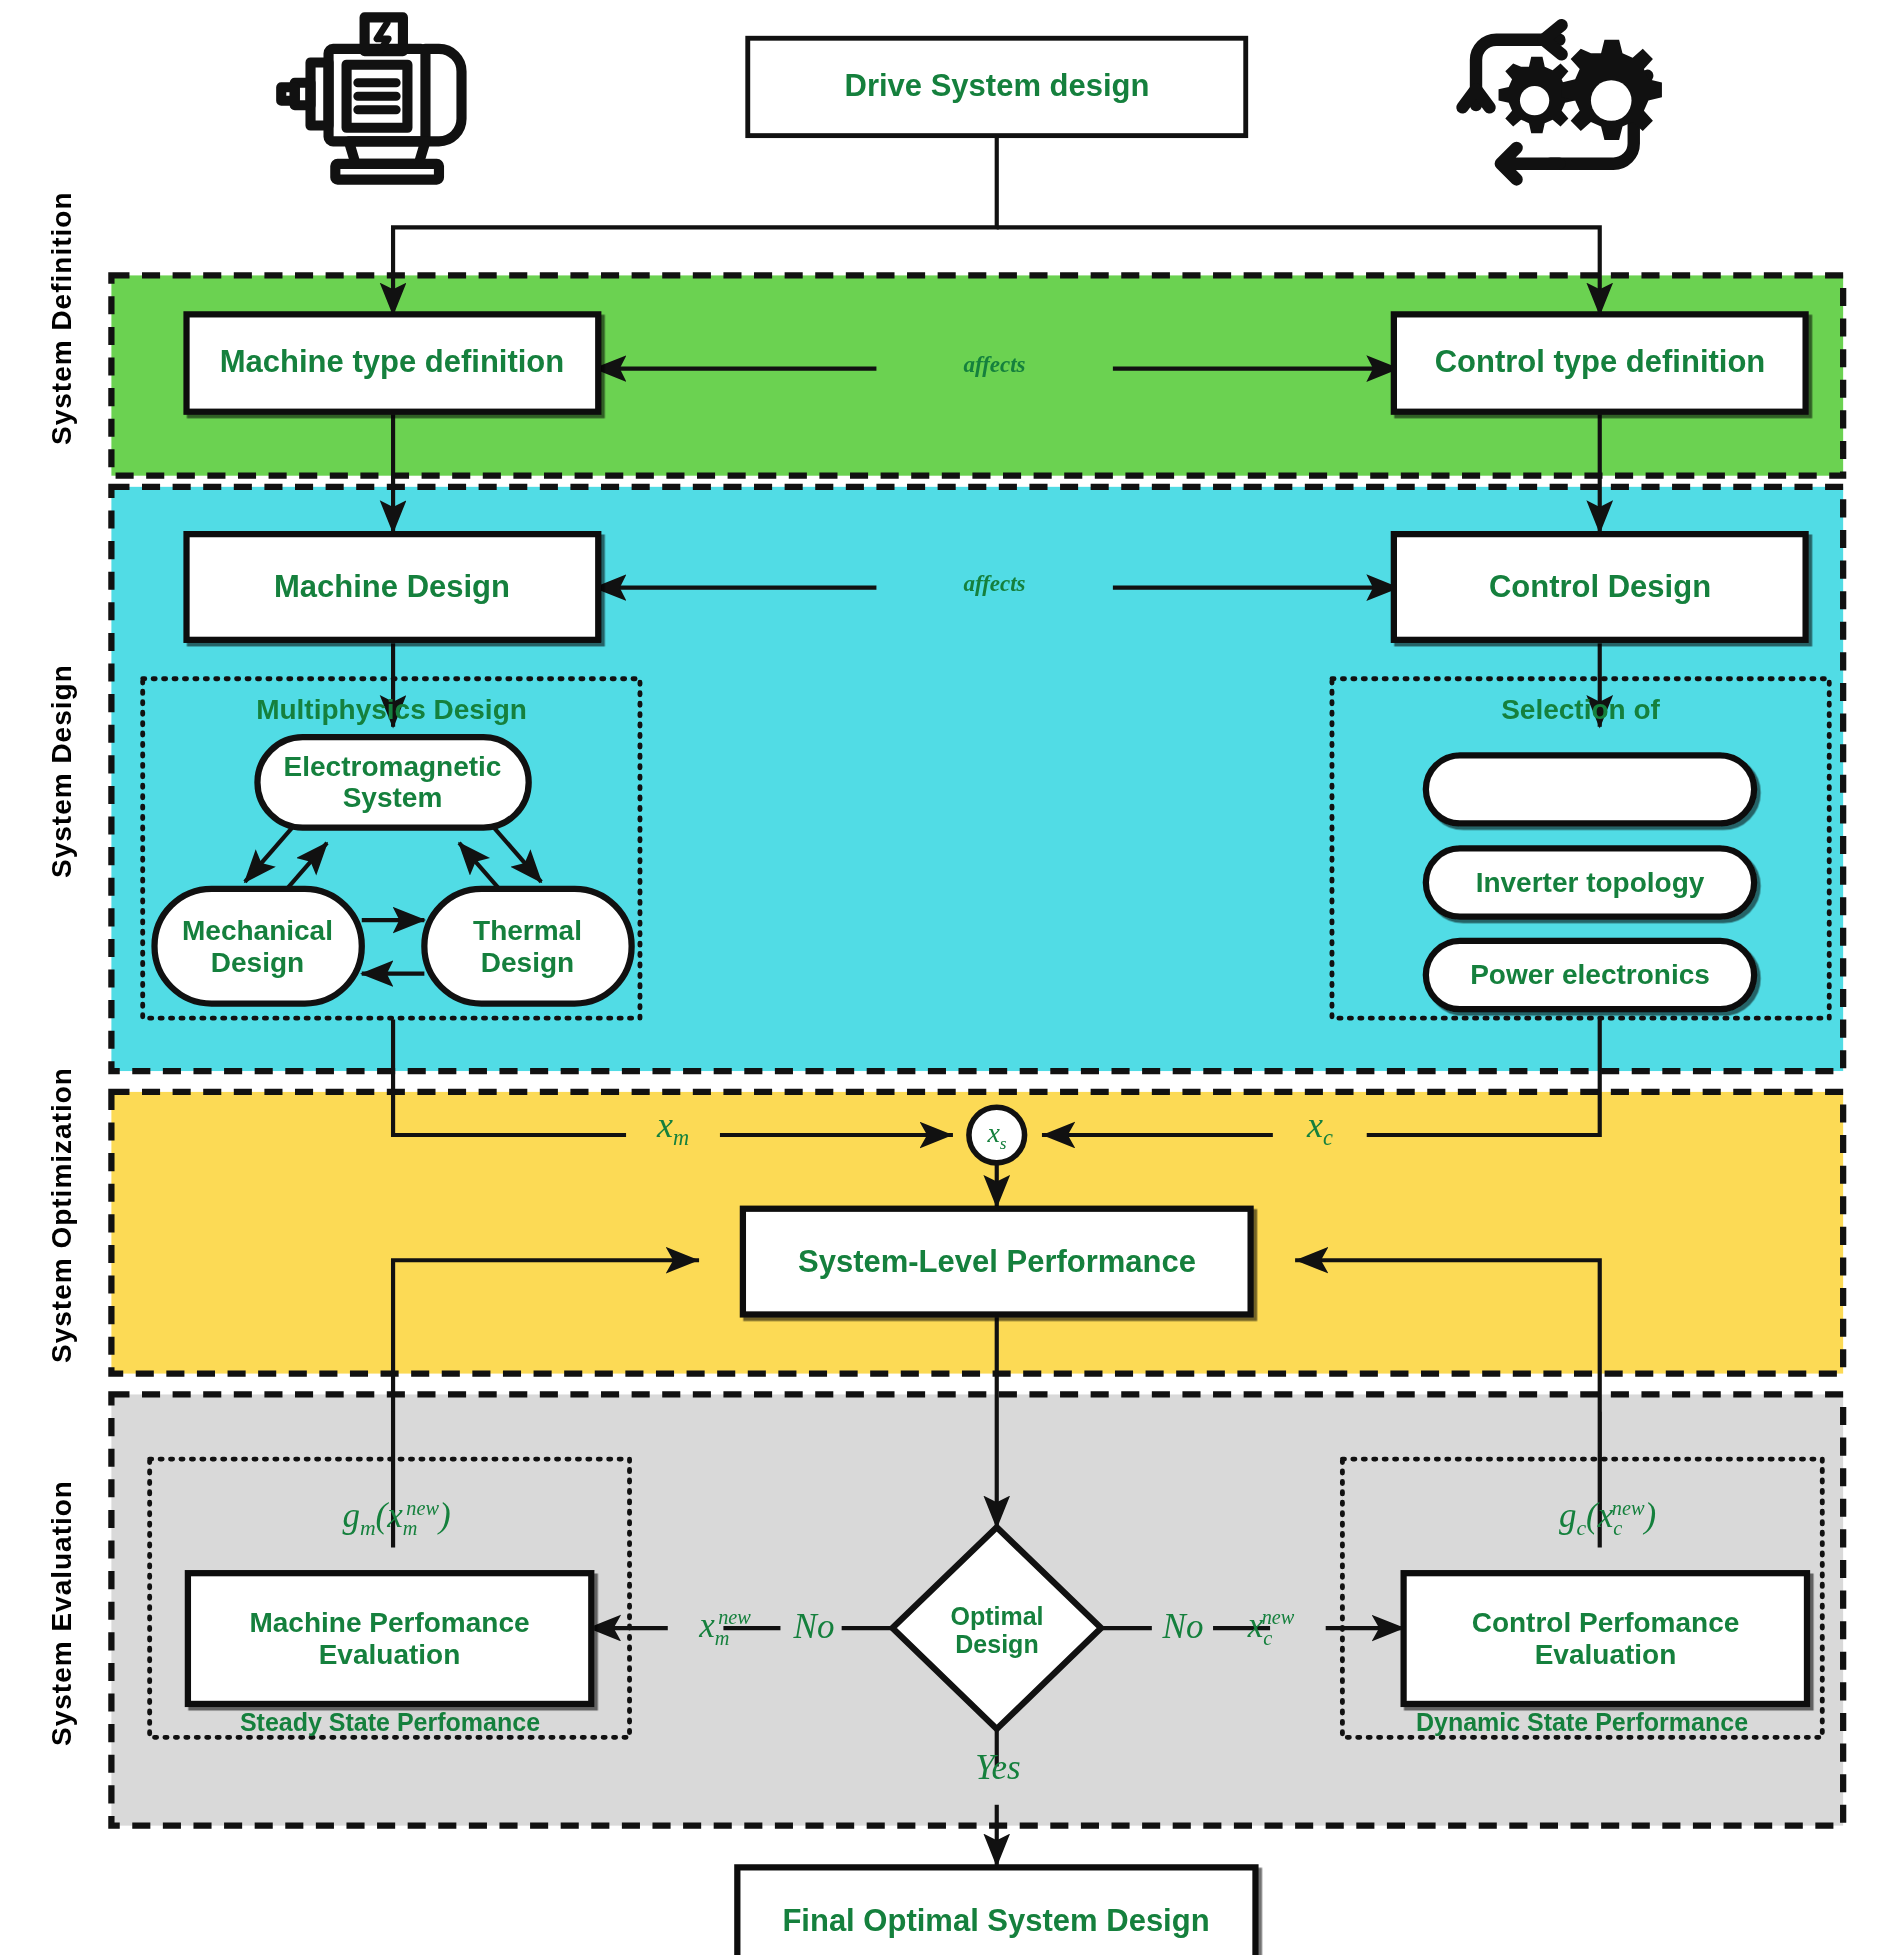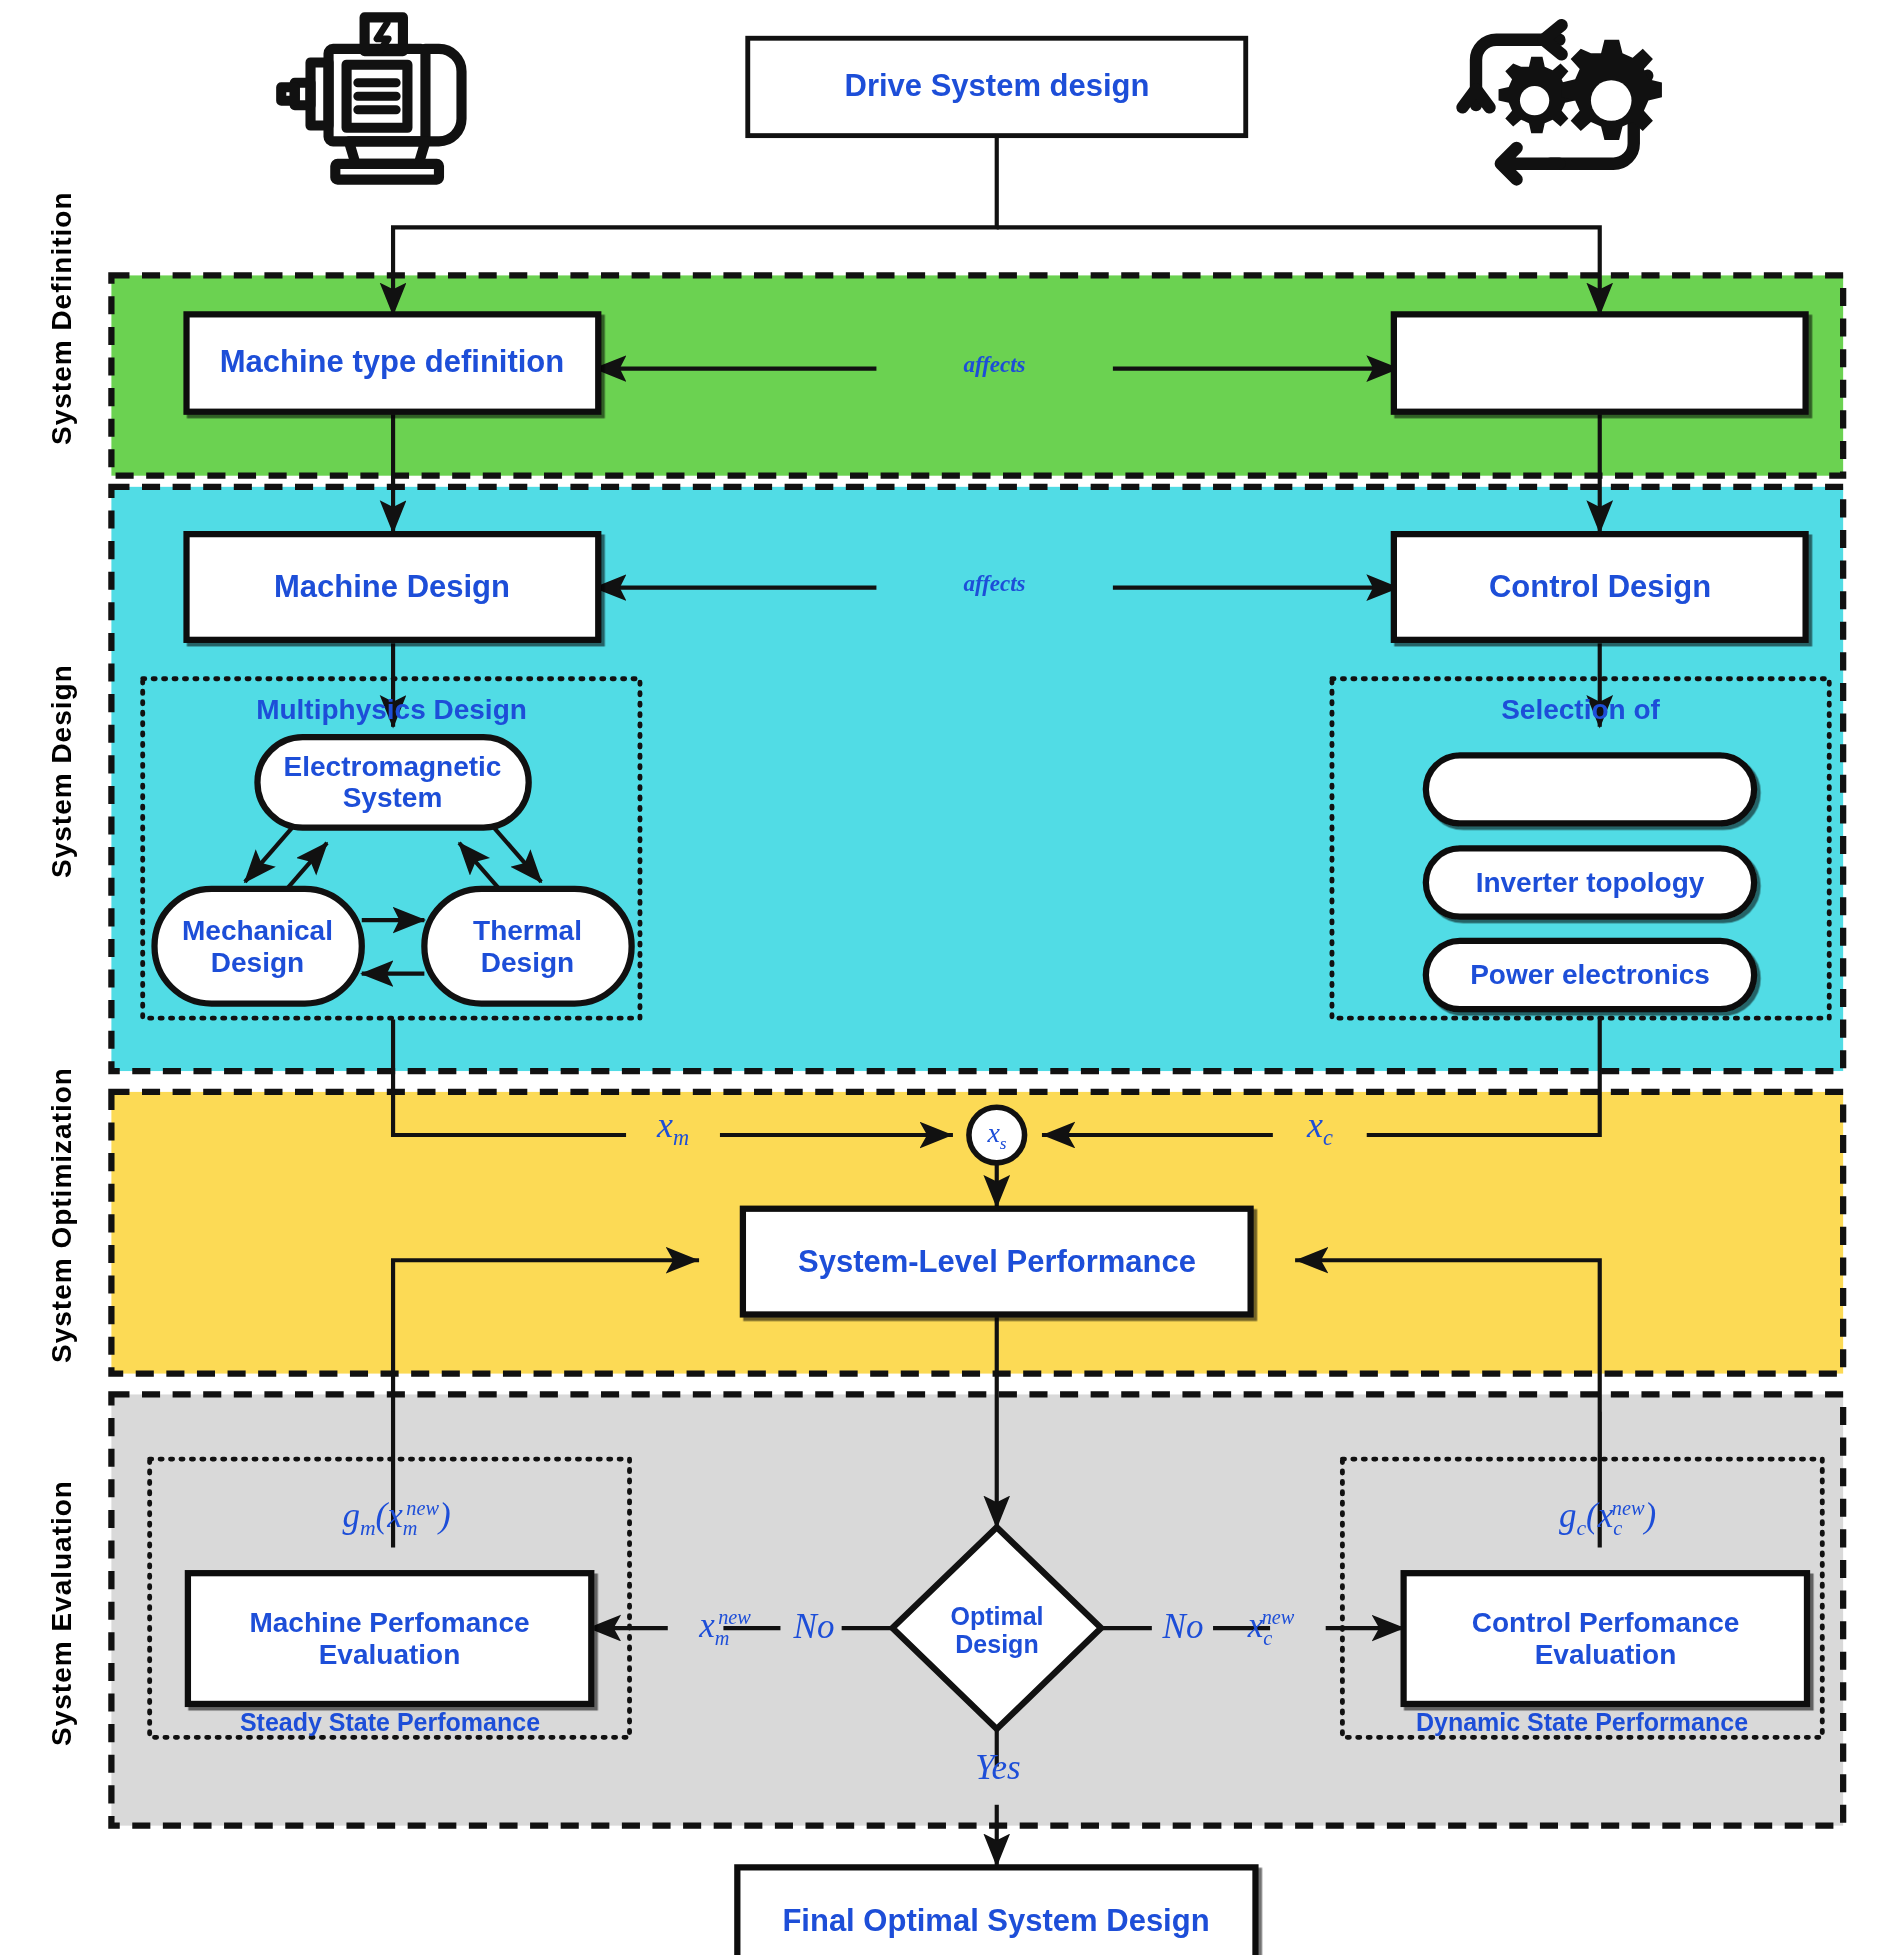--- a/index.html
+++ b/index.html
@@ -23,21 +23,21 @@
     white-space:nowrap;
   }
 
   
   .node-text{
     position:absolute;
     display:flex;
     align-items:center;
     justify-content:center;
     text-align:center;
-    color:#1d4ed8;
+    color:#15803d;
     font-weight:bold;
     line-height:1.12;
     pointer-events:none;
     white-space:pre-line;
   }
   .t-lg{font-size:31px;}
   .t-md{font-size:28px;}
   .t-sm{font-size:25px;text-align:center;}
   .mathi{font-style:italic;font-family:"Liberation Serif",serif;font-weight:normal;align-items:center;}
   .affects{font-style:italic;font-weight:bold;font-size:23px;font-family:"Liberation Serif",serif;}
@@ -249,20 +249,21 @@
 
   <div class="band-label" style="left:46px; top:445px;">System Definition</div>
   <div class="band-label" style="left:46px; top:878px;">System Design</div>
   <div class="band-label" style="left:46px; top:1363px;">System Optimization</div>
   <div class="band-label" style="left:46px; top:1746px;">System Evaluation</div>
 
   <div class="node-text t-lg" style="left:748px;top:38px;width:498px;height:97px;">Drive System design</div>
 
   <div class="node-text t-lg" style="left:186px;top:314px;width:412px;height:97px;">Machine type definition</div>
 
+  <div class="node-text t-lg" style="left:1394px;top:314px;width:412px;height:97px;">Control type definition</div>
 
   <div class="node-text t-lg" style="left:186px;top:534px;width:412px;height:106px;">Machine Design</div>
 
   <div class="node-text t-lg" style="left:1394px;top:534px;width:412px;height:106px;">Control Design</div>
 
   <div class="node-text t-md" style="left:143px;top:690px;width:497px;height:39px;">Multiphysics Design</div>
 
   <div class="node-text t-md" style="left:257px;top:737px;width:271px;height:90px;">Electromagnetic
 System</div>
 

